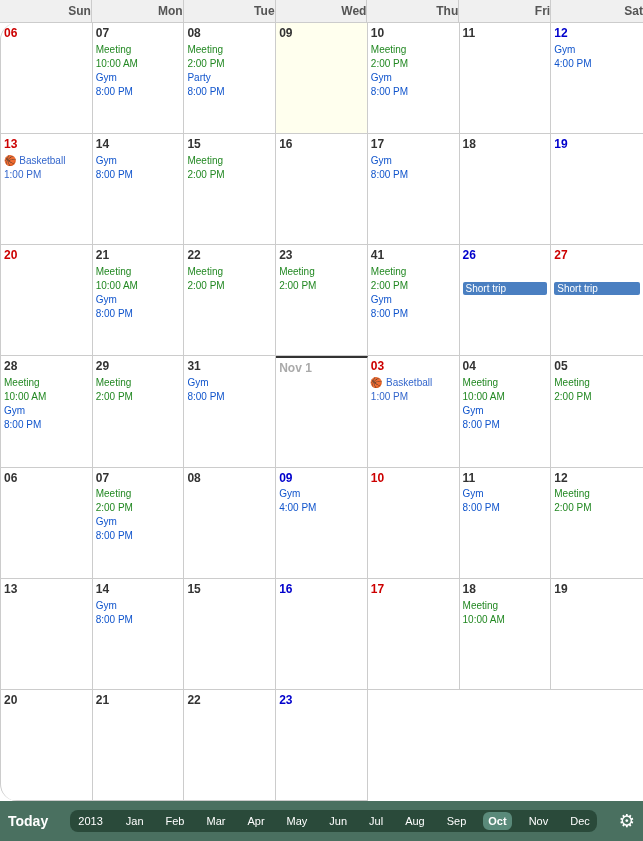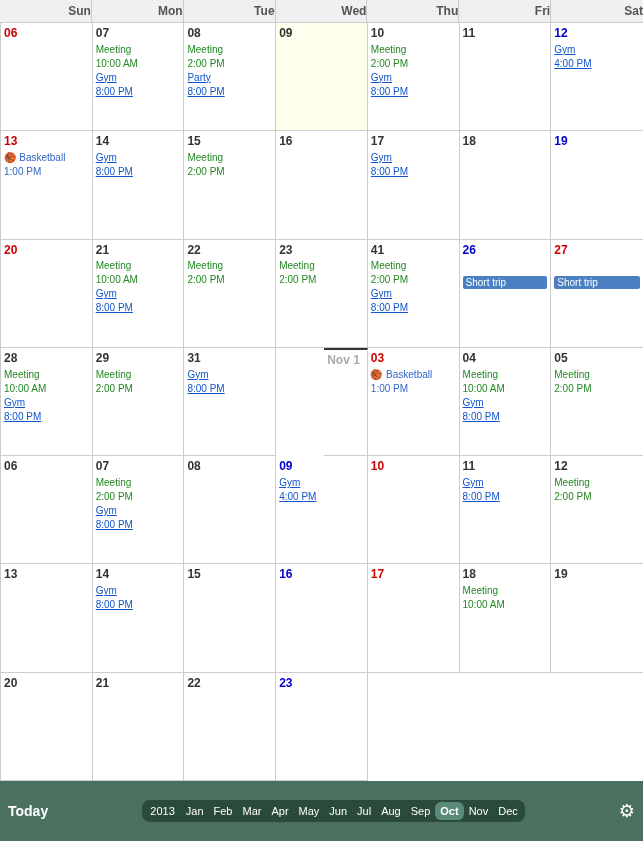--- a/index.html
+++ b/index.html
@@ -15,51 +15,51 @@
     .day-cell { border-right: 1px solid #ccc; border-bottom: 1px solid #ccc; padding: 2px 3px; position: relative; min-height: 0; overflow: hidden; }
     .day-cell:nth-child(7n) { border-right: none; }
     .day-number { font-size: 12px; font-weight: bold; color: #333; line-height: 1.4; }
     .day-number.red { color: #cc0000; }
     .day-number.blue { color: #0000cc; }
     .day-number.gray { color: #aaa; }
 
     .today-cell { background: #ffffee; }
     .event { font-size: 10px; line-height: 1.3; margin-top: 1px; }
     .event.green { color: #228822; }
-    .event.blue { color: #1155cc; text-decoration: underline; }
+    .event.blue { color: #1155cc; }
     .event.blue-event { color: #3366cc; }
     .event-bar { background: #7ba7d9; color: white; font-size: 10px; padding: 1px 3px; margin-top: 18px; border-radius: 2px; }
     .event-bar.blue-bar { background: #4a7fc1; }
 
     
-    .nov-cell { border-top: 2px solid #333; margin-left: 48px; }
-
-    
-    .toolbar { height: 60px; background: #4a7060; display: flex; align-items: center; justify-content: space-between; padding: 0 8px; flex-shrink: 0; }
+    .nov-cell { border-top: 2px solid #333; }
+
+    
+    .toolbar { height: 40px; background: #4a7060; display: flex; align-items: center; justify-content: space-between; padding: 0 8px; flex-shrink: 0; }
     .today-btn { color: white; font-size: 14px; font-weight: bold; background: none; border: none; cursor: pointer; }
-    .month-tabs { display: flex; background: #2a4a3a; border-radius: 8px; padding: 2px; gap: 0; }
+    .month-tabs { display: flex; background: #2a4a3a; border-radius: 8px; padding: 2px; gap: 12px; }
     .month-tab { color: white; font-size: 11px; padding: 3px 5px; border-radius: 6px; cursor: pointer; }
     .month-tab.active { background: #5a8a7a; font-weight: bold; }
     .year-tab { color: white; font-size: 11px; padding: 3px 6px; border-radius: 6px; cursor: pointer; }
     .gear-btn { color: white; font-size: 18px; background: none; border: none; cursor: pointer; }
   </style>
 </head>
 <body>
 
 <div class="calendar-header">
 <div class="header-cell">Sun</div>
     <div class="header-cell">Mon</div>
     <div class="header-cell">Tue</div>
     <div class="header-cell">Wed</div>
     <div class="header-cell">Thu</div>
     <div class="header-cell">Fri</div>
     <div class="header-cell">Sat</div>
   </div>
 
-<div class="calendar-grid" id="cal-grid" style="grid-template-rows: repeat(7, 1fr);">
+<div class="calendar-grid" id="cal-grid" style="grid-template-rows: repeat(7, 1fr); border-radius: 17px;">
 <div class="day-cell">
       <div class="day-number red">06</div>
     </div>
     <div class="day-cell">
       <div class="day-number">07</div>
       <div class="event green">Meeting</div>
       <div class="event green">10:00 AM</div>
       <div class="event blue">Gym</div>
       <div class="event blue">8:00 PM</div>
     </div>

